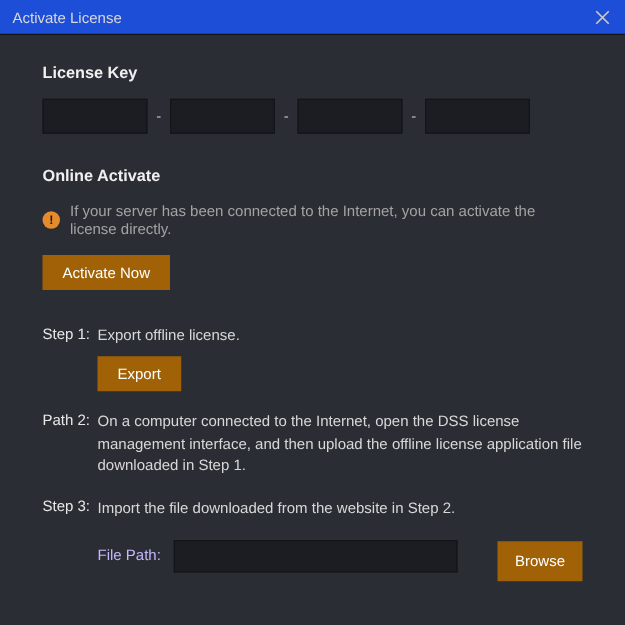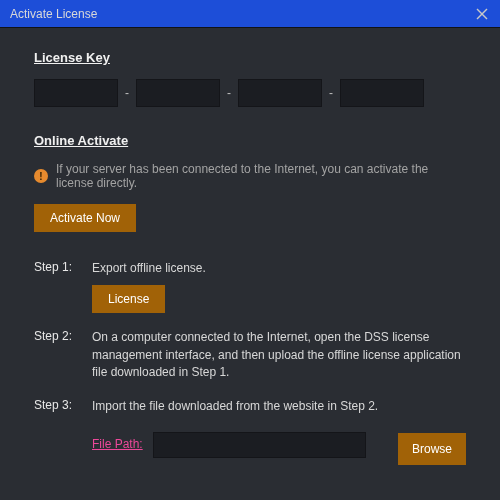--- a/index.html
+++ b/index.html
@@ -36,21 +36,20 @@
   }
   .close-btn svg { width: 12px; height: 12px; }
   .content {
     padding: 22px 34px 20px 34px;
   }
   h2.section {
     font-size: 13px;
     font-weight: 700;
     color: #f0f0f0;
     margin-bottom: 14px;
-    text-decoration: underline;
   }
   .key-row {
     display: flex;
     align-items: center;
     gap: 0;
     margin-bottom: 26px;
   }
   .key-input {
     width: 84px;
     height: 28px;
@@ -93,41 +92,40 @@
     padding: 0 16px;
     font-size: 12px;
     cursor: pointer;
     display: inline-flex;
     align-items: center;
     justify-content: center;
   }
   .activate-btn { margin-bottom: 28px; }
   .step-row {
     display: flex;
-    gap: 14px;
     margin-bottom: 16px;
   }
   .step-label {
     width: 44px;
     flex-shrink: 0;
     color: #e8e8e8;
   }
   .step-body {
     flex: 1;
     color: #d8d8d8;
     line-height: 1.45;
   }
   .step-body .btn { margin-top: 8px; }
   .file-row {
     display: flex;
     align-items: center;
     gap: 10px;
     margin-top: 10px;
   }
-  .file-label { color: #ec4899; text-decoration: underline; }
+  .file-label { color: #c4b5fd; }
   .file-input {
     flex: 1;
     height: 26px;
     background: #1b1d22;
     border: 1px solid #141519;
     color: #e8e8e8;
     padding: 0 6px;
     font-size: 12px;
     min-width: 0;
   }
@@ -164,26 +162,26 @@
     <span class="warn-icon">!</span>
     <span class="hint">If your server has been connected to the Internet, you can activate the license directly.</span>
   </div>
   <button class="btn activate-btn">Activate Now</button>
 
 
   <div class="step-row">
     <div class="step-label">Step 1:</div>
     <div class="step-body">
       <div>Export offline license.</div>
-      <button class="btn">License</button>
+      <button class="btn">Export</button>
     </div>
   </div>
 
   <div class="step-row">
-    <div class="step-label">Step 2:</div>
+    <div class="step-label">Path 2:</div>
     <div class="step-body">On a computer connected to the Internet, open the DSS license management interface, and then upload the offline license application file downloaded in Step 1.</div>
   </div>
 
   <div class="step-row" style="margin-bottom:4px;">
     <div class="step-label">Step 3:</div>
     <div class="step-body">
       <div>Import the file downloaded from the website in Step 2.</div>
       <div class="file-row">
         <span class="file-label">File Path:</span>
         <input class="file-input" value="" style="">

